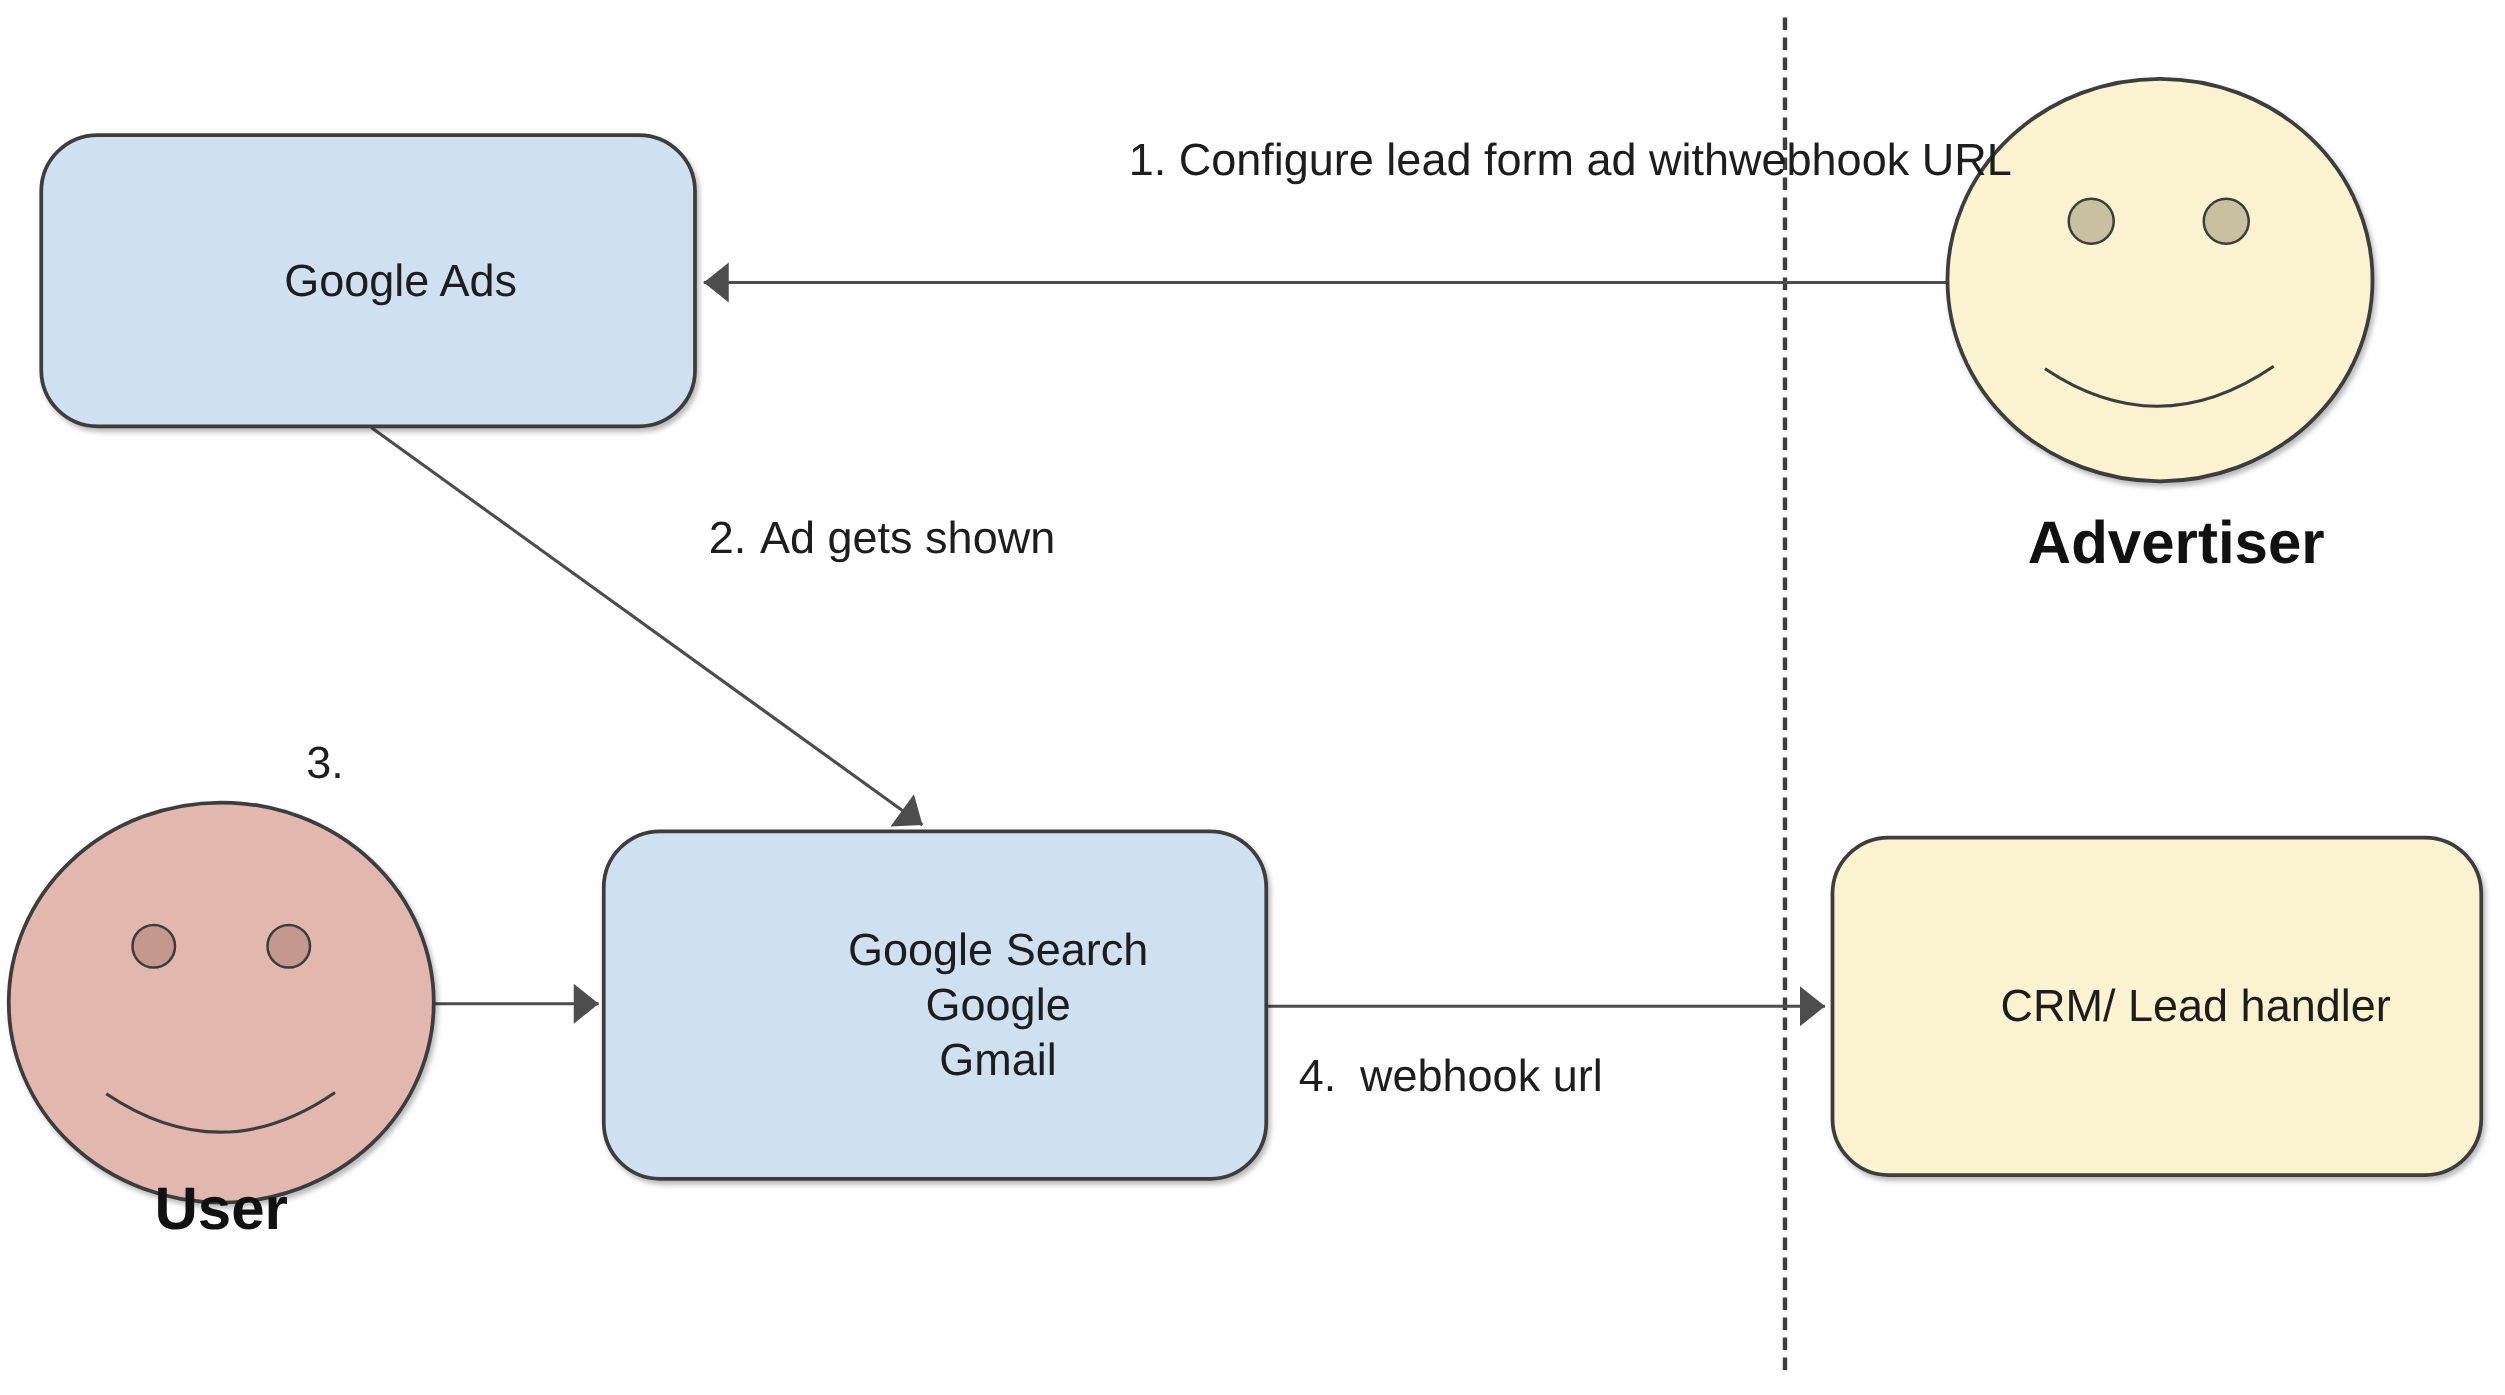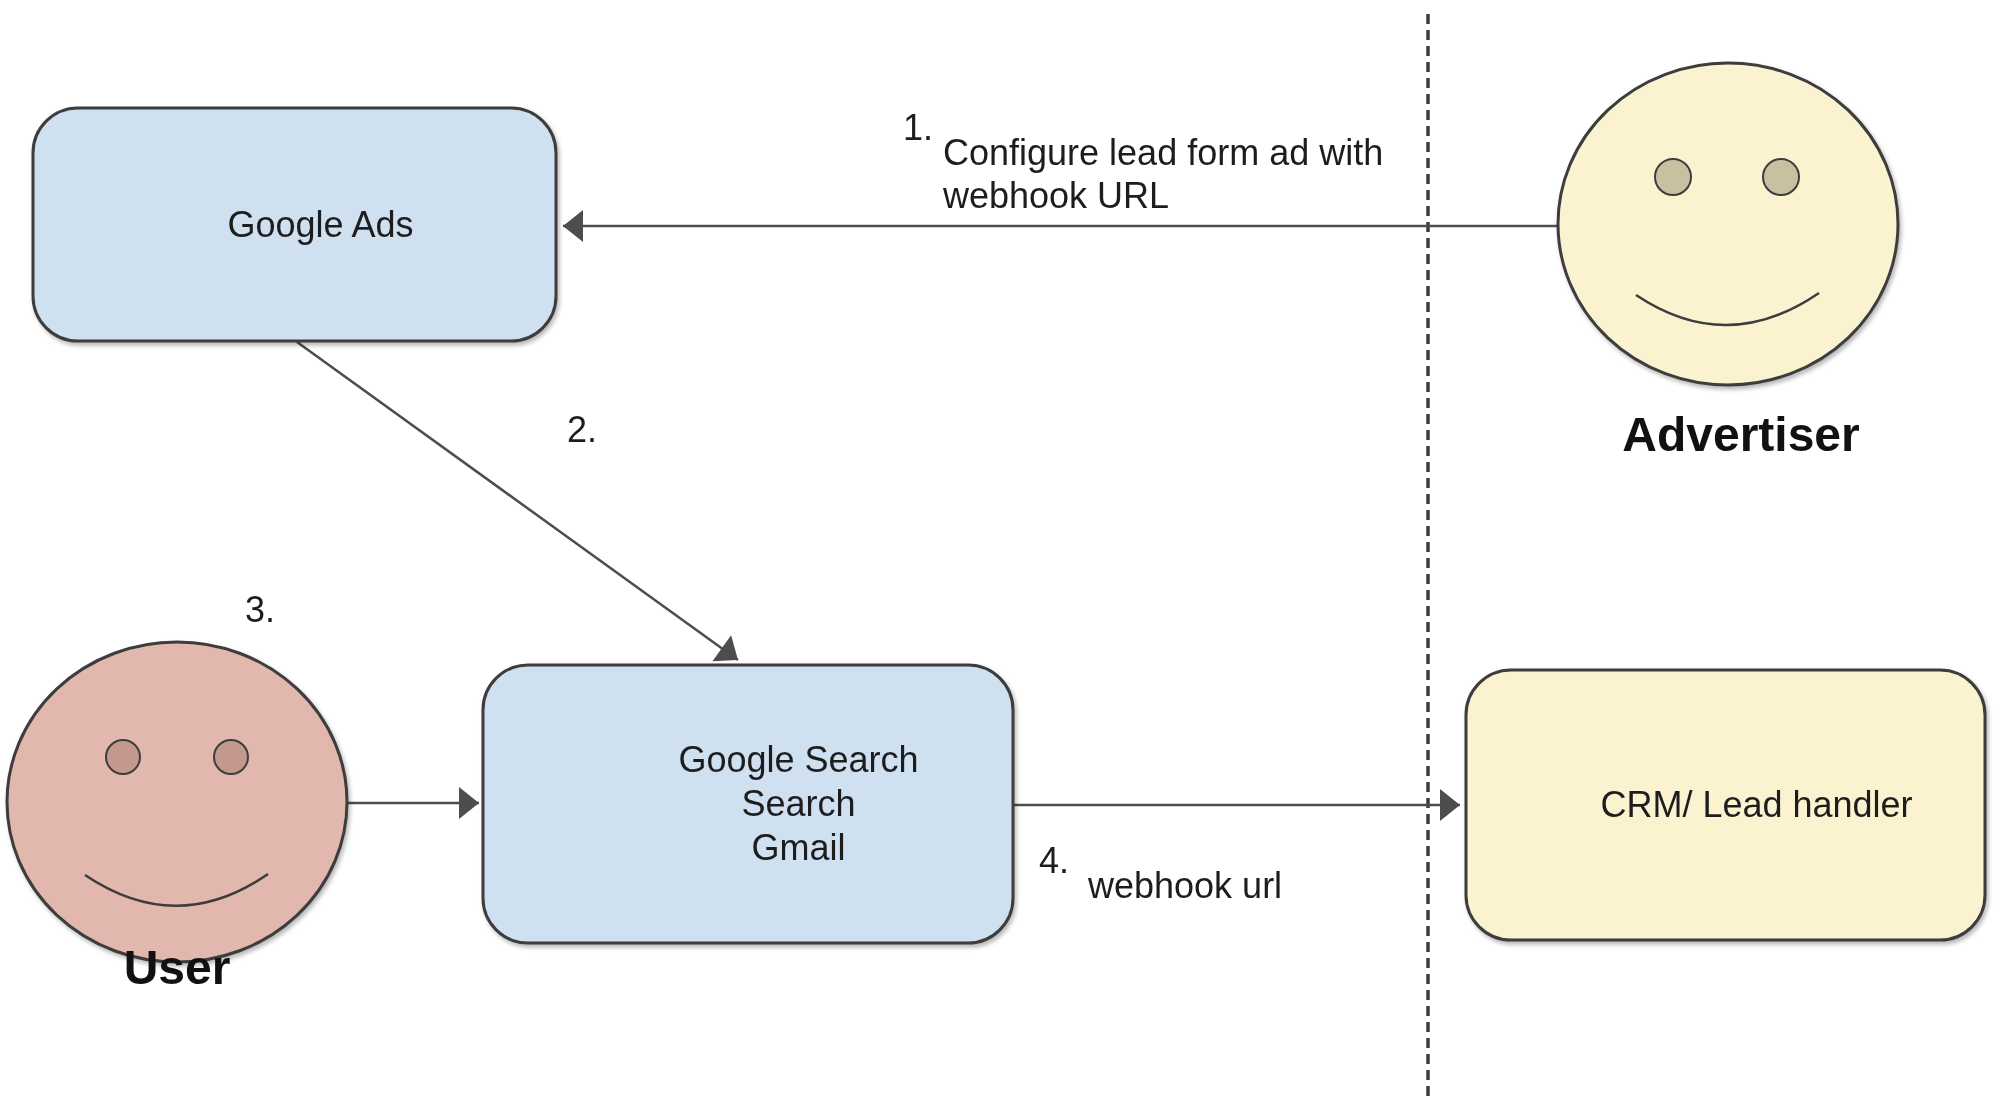--- a/index.html
+++ b/index.html
@@ -23,21 +23,21 @@
   .box-label.multi{flex-direction:column;}
   .actor-label{
     position:absolute;transform:translateX(-50%);
     font-size:48px;font-weight:bold;color:#111111;white-space:nowrap;
   }
   .step{
     position:absolute;display:flex;align-items:flex-start;
     font-size:36px;line-height:43px;color:#1d1d1d;white-space:nowrap;
   }
   .step .num{flex:none;}
-  .step .lines{display:flex;flex-direction:column;margin-top:25px;}
+  .step .lines{display:flex;flex-direction:row;}
   #step-1 .num{width:40px;}
   #step-2 .num{width:41px;}
   #step-3 .num{width:39px;}
   #step-4 .num{width:49px;}
 </style>
 </head>
 <body>
 
 <div id="canvas">
 
@@ -71,39 +71,42 @@
       <circle class="eye" cx="123" cy="757" r="17" fill="#c5988e"></circle>
       <circle class="eye" cx="231" cy="757" r="17" fill="#c5988e"></circle>
       <path class="mouth" d="M85,875 Q177,937 268,874"></path>
     </g>
   </svg>
 
   <div class="box-label" style="left:33px;top:108px;width:575px;height:233px;">Google Ads</div>
 
   <div class="box-label multi" style="left:483px;top:665px;width:631px;height:278px;">
     <span>Google Search</span>
-    <span>Search</span>
+    <span>Google</span>
     <span>Gmail</span>
   </div>
 
   <div class="box-label" style="left:1466px;top:670px;width:519px;height:270px;margin-left:31px;">CRM/ Lead handler</div>
 
   <div class="actor-label" style="left:1741px;top:407px;">Advertiser</div>
   <div class="actor-label" style="left:177px;top:940px;">User</div>
 
   <div class="step" id="step-1" style="left:903px;top:106px;">
     <span class="num">1.</span>
     <span class="lines">
       <span>Configure lead form ad with</span>
       <span>webhook URL</span>
     </span>
   </div>
 
   <div class="step" id="step-2" style="left:567px;top:408px;">
     <span class="num">2.</span>
+    <span class="lines">
+      <span>Ad gets shown</span>
+    </span>
   </div>
 
   <div class="step" id="step-3" style="left:245px;top:588px;">
     <span class="num">3.</span>
   </div>
 
   <div class="step" id="step-4" style="left:1039px;top:839px;">
     <span class="num">4.</span>
     <span class="lines">
       <span>webhook url</span>

